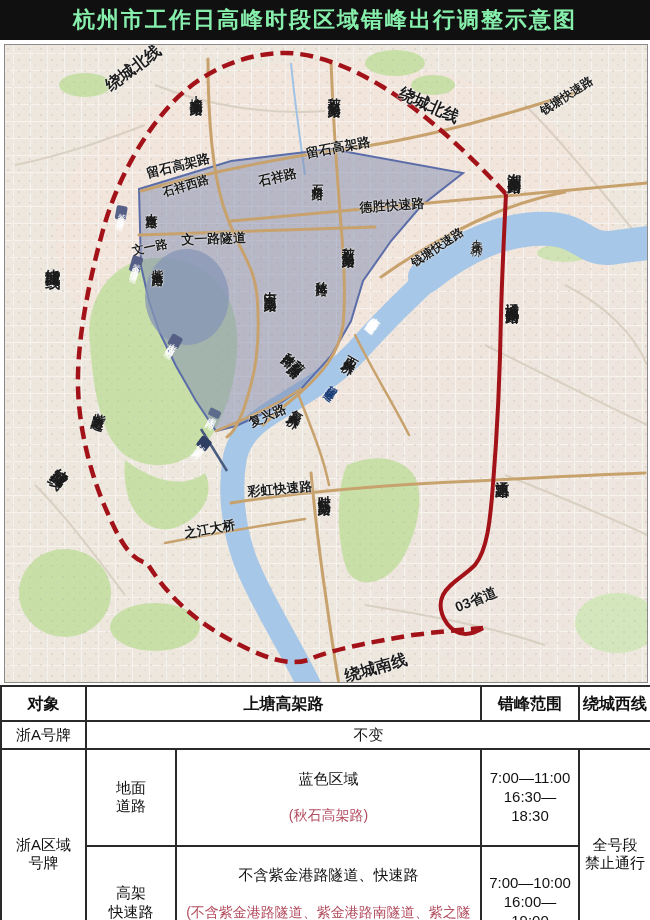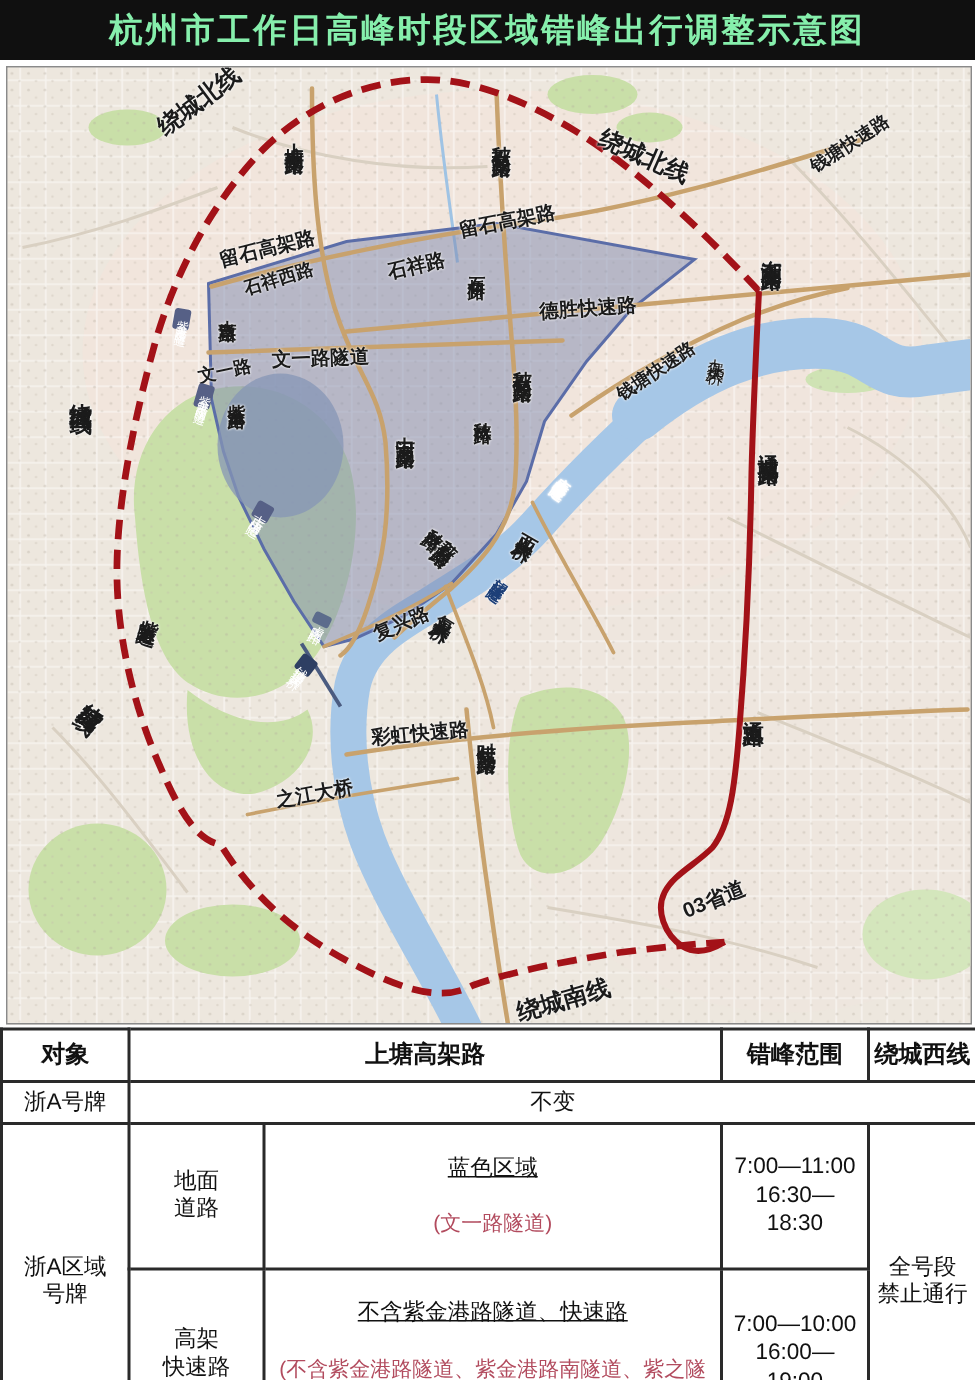--- a/index.html
+++ b/index.html
@@ -25,21 +25,21 @@
   .lg-solid{display:inline-block;width:34px;height:4px;border-radius:1px;}
   .lg-dash{display:inline-block;width:30px;height:4px;}
   .lg-label{font-size:12px;font-weight:bold;color:#111;white-space:nowrap;}
   
   #policy-table{position:absolute;left:0;top:685px;width:650px;height:235px;border-collapse:collapse;table-layout:fixed;}
   #policy-table td,#policy-table th{border:2px solid #2a2a2a;text-align:center;vertical-align:middle;
           padding:1px 3px;color:#111;white-space:pre-line;line-height:1.25;}
   #policy-table th{font-size:16px;font-weight:bold;}
   #policy-table td{font-size:15px;}
   .note{display:block;font-size:14px;}
-  .scope-main{display:block;text-decoration:underline;}
+  .scope-main{display:block;}
 </style>
 </head>
 <body>
 
 <div id="page">
 
   <div id="titlebar">
     <span class="t">杭州市工作日高峰时段区域错峰出行调整示意图</span>
   </div>
 
@@ -185,21 +185,21 @@
       <td>浙A号牌</td>
       <td colspan="4">不变</td>
     </tr>
     <tr style="height:56px">
       <td rowspan="2">浙A区域
 号牌</td>
       <td>地面
 道路</td>
       <td>
         <span class="scope-main">蓝色区域</span>
-        <span class="note" style="color: rgb(178, 75, 94);">(文一路隧道)</span>
+        <span class="note" style="color: rgb(178, 75, 94);">(秋石高架路)</span>
       </td>
       <td>7:00—11:00
 16:30—18:30</td>
       <td rowspan="2">全号段
 禁止通行</td>
     </tr>
     <tr style="height:60px">
       <td>高架
 快速路</td>
       <td>

